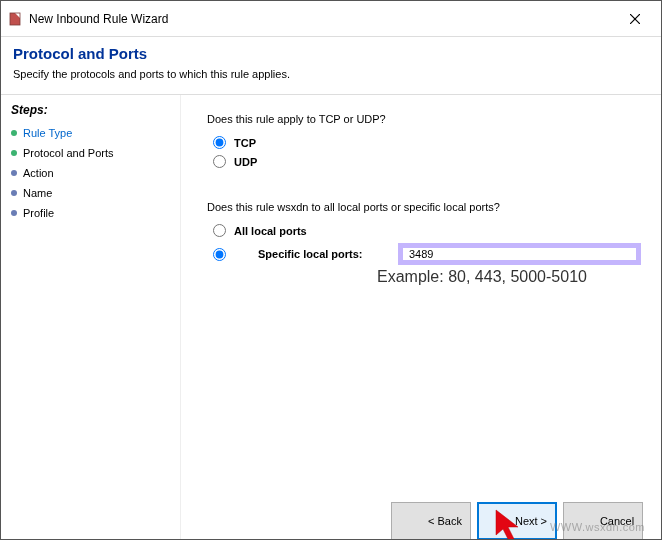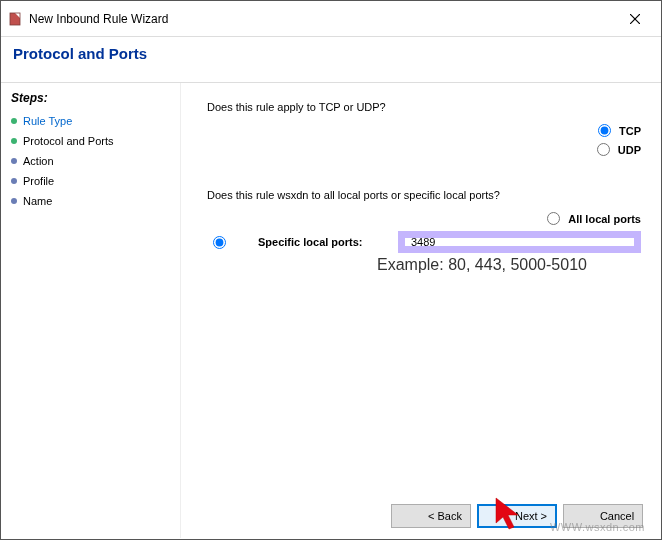--- a/index.html
+++ b/index.html
@@ -15,30 +15,30 @@
     .sidebar { width: 180px; border-right: 1px solid #eee; padding: 8px 10px; }
     .sidebar h2 { font-size: 12px; font-weight: bold; margin-bottom: 6px; font-style: italic; }
     .step { display: flex; align-items: center; padding: 4px 0; font-size: 11px; cursor: pointer; }
     .step-bullet { width: 6px; height: 6px; border-radius: 50%; margin-right: 6px; }
     .step.done .step-bullet { background: #3cb371; }
     .step.current .step-bullet { background: #3cb371; }
     .step.current span { color: #0066cc; }
     .step.future .step-bullet { background: #6a7db5; }
     .content { flex: 1; padding: 18px 20px 10px 26px; position: relative; }
     .q { font-size: 11px; margin-bottom: 8px; }
-    .opt-row { display: flex; align-items: center; padding: 3px 0 3px 6px; font-size: 11px; justify-content: flex-end; }
+    .opt-row { display: flex; align-items: center; padding: 3px 0 3px 6px; font-size: 11px; }
     .opt-row.bold { font-weight: bold; }
     .opt-row input[type=radio] { margin-right: 8px; width: 13px; height: 13px; }
     .gap { height: 30px; }
     .port-row { display: flex; align-items: center; padding: 3px 0 3px 6px; }
     .port-label { width: 140px; font-size: 11px; font-weight: bold; margin-left: 24px; }
-    .port-input { flex: 1; height: 22px; border: 7px solid #c4b5fd; padding: 2px 6px; font-size: 11px; background: #fff; }
+    .port-input { flex: 1; height: 22px; border: 5px solid #c4b5fd; padding: 2px 6px; font-size: 11px; background: #fff; }
     .example { font-size: 16px; color: #333; margin-left: 170px; }
     .footer { position: absolute; bottom: 10px; right: 18px; display: flex; gap: 6px; }
-    .btn { width: 80px; height: 24px; font-size: 11px; background: #e1e1e1; border: 1px solid #adadad; cursor: pointer; padding-left: 28px; }
+    .btn { width: 80px; height: 38px; font-size: 11px; background: #e1e1e1; border: 1px solid #adadad; cursor: pointer; padding-left: 28px; }
     .btn.primary { border: 2px solid #0078d7; background: #e5f1fb; }
     .arrow-overlay { position: absolute; bottom: 5px; right: 135px; pointer-events: none; }
     .watermark { position: absolute; bottom: 6px; right: 16px; font-size: 11px; color: rgba(120,120,120,0.55); letter-spacing: 0.5px; pointer-events: none; font-family: Arial, sans-serif; }
   </style>
 </head>
 <body>
 
 <div class="titlebar">
   <span class="titlebar-icon">
     <svg viewBox="0 0 16 16" width="16" height="16">
@@ -50,44 +50,45 @@
   <div class="titlebar-close">
     <svg viewBox="0 0 10 10" width="10" height="10">
         <line x1="0" y1="0" x2="10" y2="10" stroke="#000" stroke-width="1.2"></line>
         <line x1="10" y1="0" x2="0" y2="10" stroke="#000" stroke-width="1.2"></line>
       </svg>
   </div>
 </div>
 
 <div class="header">
   <h1>Protocol and Ports</h1>
+  <p>Specify the protocols and ports to which this rule applies.</p>
 </div>
 
 <div class="body">
   <div class="sidebar">
     <h2>Steps:</h2>
     <div class="step current">
       <div class="step-bullet"></div>
       <span>Rule Type</span>
     </div>
     <div class="step done">
       <div class="step-bullet"></div>
       <span>Protocol and Ports</span>
     </div>
     <div class="step future">
       <div class="step-bullet"></div>
       <span>Action</span>
     </div>
     <div class="step future">
       <div class="step-bullet"></div>
-      <span>Profile</span>
+      <span>Name</span>
     </div>
     <div class="step future">
       <div class="step-bullet"></div>
-      <span>Name</span>
+      <span>Profile</span>
     </div>
   </div>
 
   <div class="content">
     <div class="q">Does this rule apply to TCP or UDP?</div>
     <label class="opt-row bold">
       <input type="radio" name="proto" checked="" style="">
       <span>TCP</span>
     </label>
     <label class="opt-row bold">

